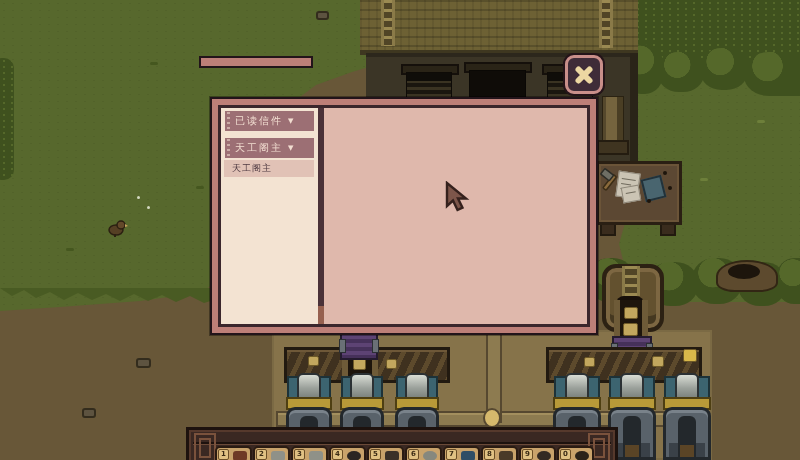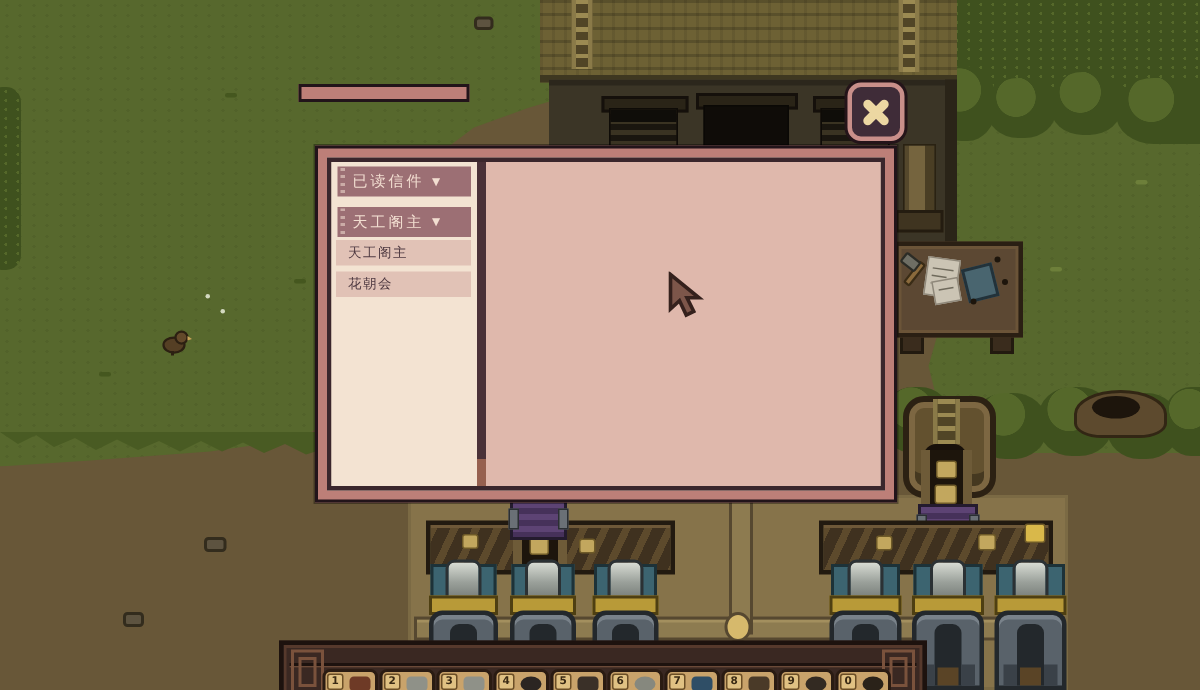--- a/index.html
+++ b/index.html
@@ -337,23 +337,20 @@
           <span>已读信件</span>
           <span class="arr">▼</span>
         </div>
         <div class="filter-btn" style="top:30px;">
           <span>天工阁主</span>
           <span class="arr">▼</span>
         </div>
         <div class="letter-item" style="top:52px;">
           <span>天工阁主</span>
         </div>
-        <div class="letter-item" style="top:73px;">
-          <span>花朝会</span>
-        </div>
       </div>
       <div class="divider">
         <div class="div-thumb"></div>
       </div>
       <div class="content"></div>
     </div>
   </div>
 
   <div class="abs tab-lip" style="left:199px;top:56px;width:110px;height:8px;z-index:51;"></div>
 

